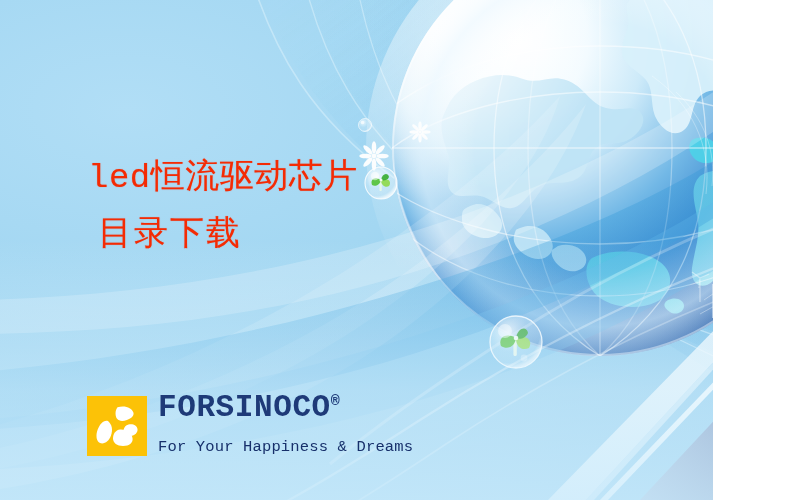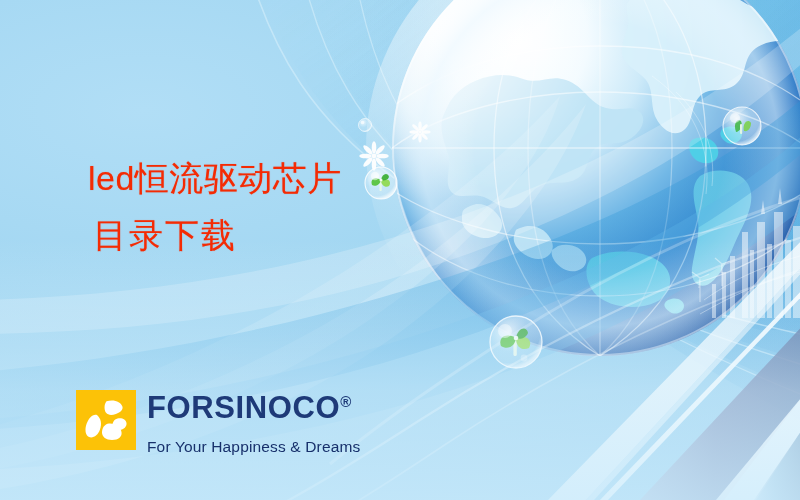--- a/index.html
+++ b/index.html
@@ -1,18 +1,18 @@
 <!DOCTYPE html>
 <html><head>
 <meta charset="utf-8">
 <style>
   html,body{margin:0;padding:0;background:#fff;}
   #stage{
-    position:relative;width:800px;height:500px;overflow:hidden;
-    font-family:Liberation Sans, sans-serif;
+    position:relative;width:713px;height:500px;overflow:hidden;
+    font-family:Liberation Mono, monospace;
     background:#9ed4f2;
   }
   #stage *{box-sizing:border-box;}
 
   
   .bg-base{
     position:absolute;inset:0;
     background:
       radial-gradient(120% 95% at 18% 22%, #b1def6 0%, #a3d7f2 38%, #8fcdee 65%, #7cc3ea 100%);
   }
@@ -24,26 +24,26 @@
 
   
   .headline{
     position:absolute;left:88px;top:161px;width:420px;
     color:#f42b04;
     font-size:34px;line-height:1.0;letter-spacing:.5px;
     white-space:nowrap;
     text-shadow:0 0 1px rgba(244,43,4,.45);
   }
   .headline .l2{
-    display:block;margin-top:23px;margin-left:5px;
+    display:block;margin-top:23px;margin-left:10px;
     letter-spacing:2px;
   }
 
   
-  .logo{position:absolute;left:76px;top:384px;display:flex;align-items:center;}
+  .logo{position:absolute;left:87px;top:384px;display:flex;align-items:flex-end;}
   .logo-mark{
     position:relative;width:60px;height:60px;background:#fcc207;flex:0 0 60px;
   }
   .logo-text{margin-left:11px;padding-top:1px;}
   .brand{
     color:#1e3a78;font-weight:bold;font-size:31px;line-height:33px;
     letter-spacing:.6px;white-space:nowrap;
   }
   .brand .reg{font-size:15px;vertical-align:super;letter-spacing:0;}
   .tagline{

